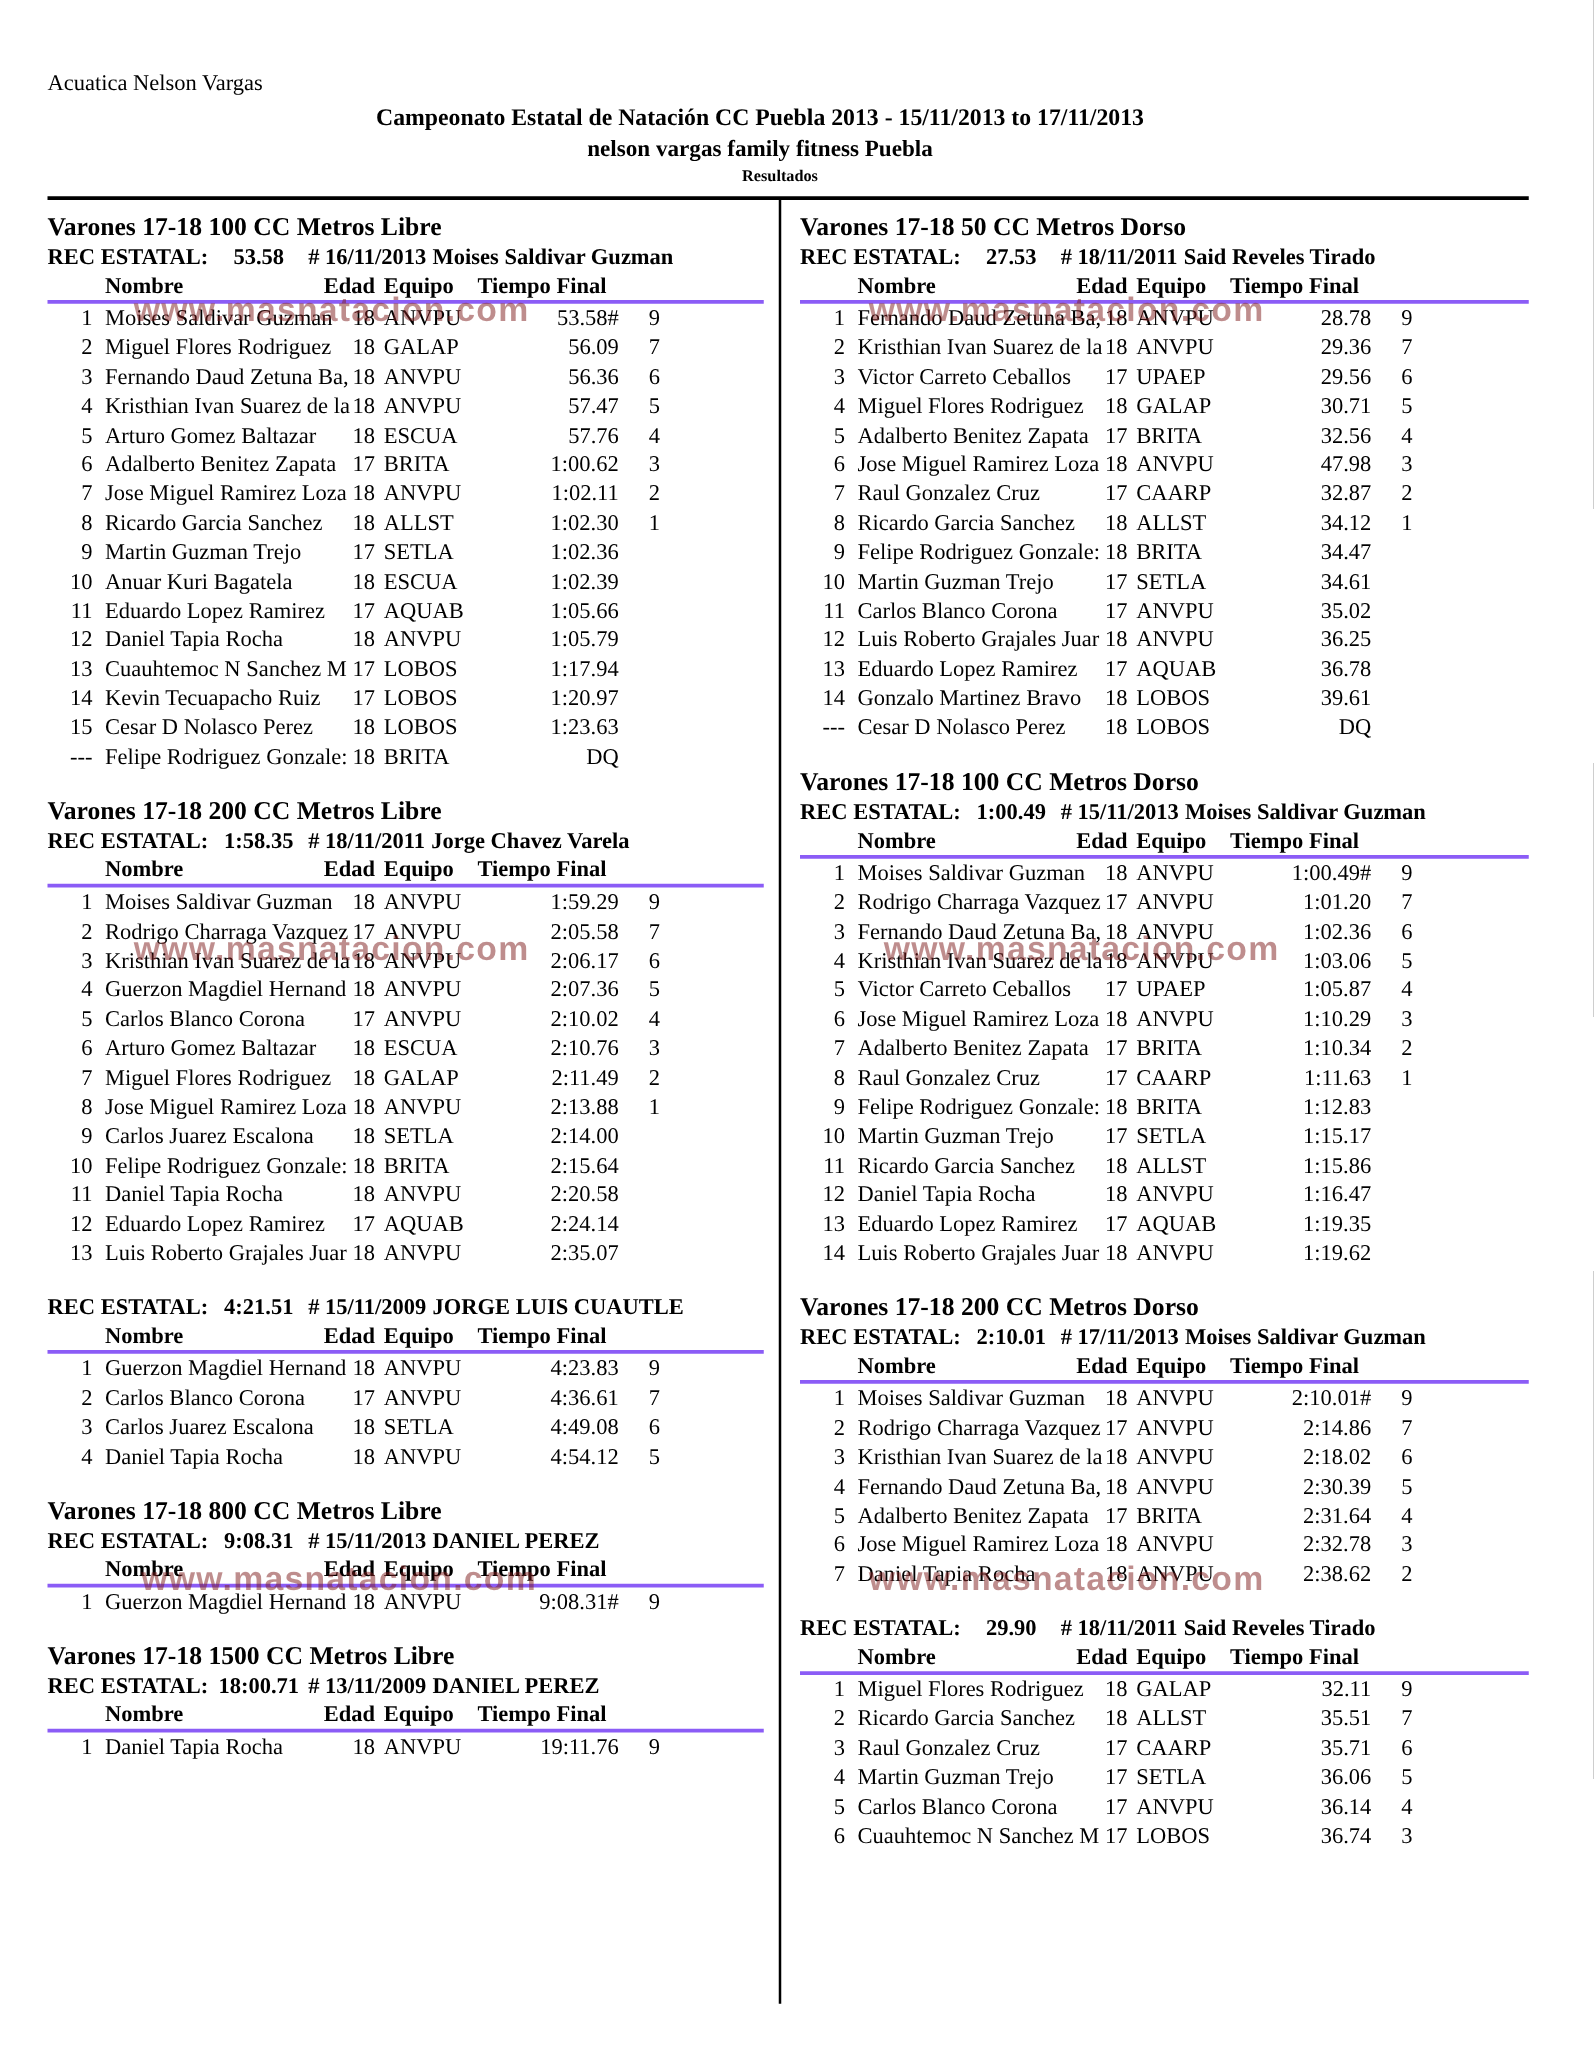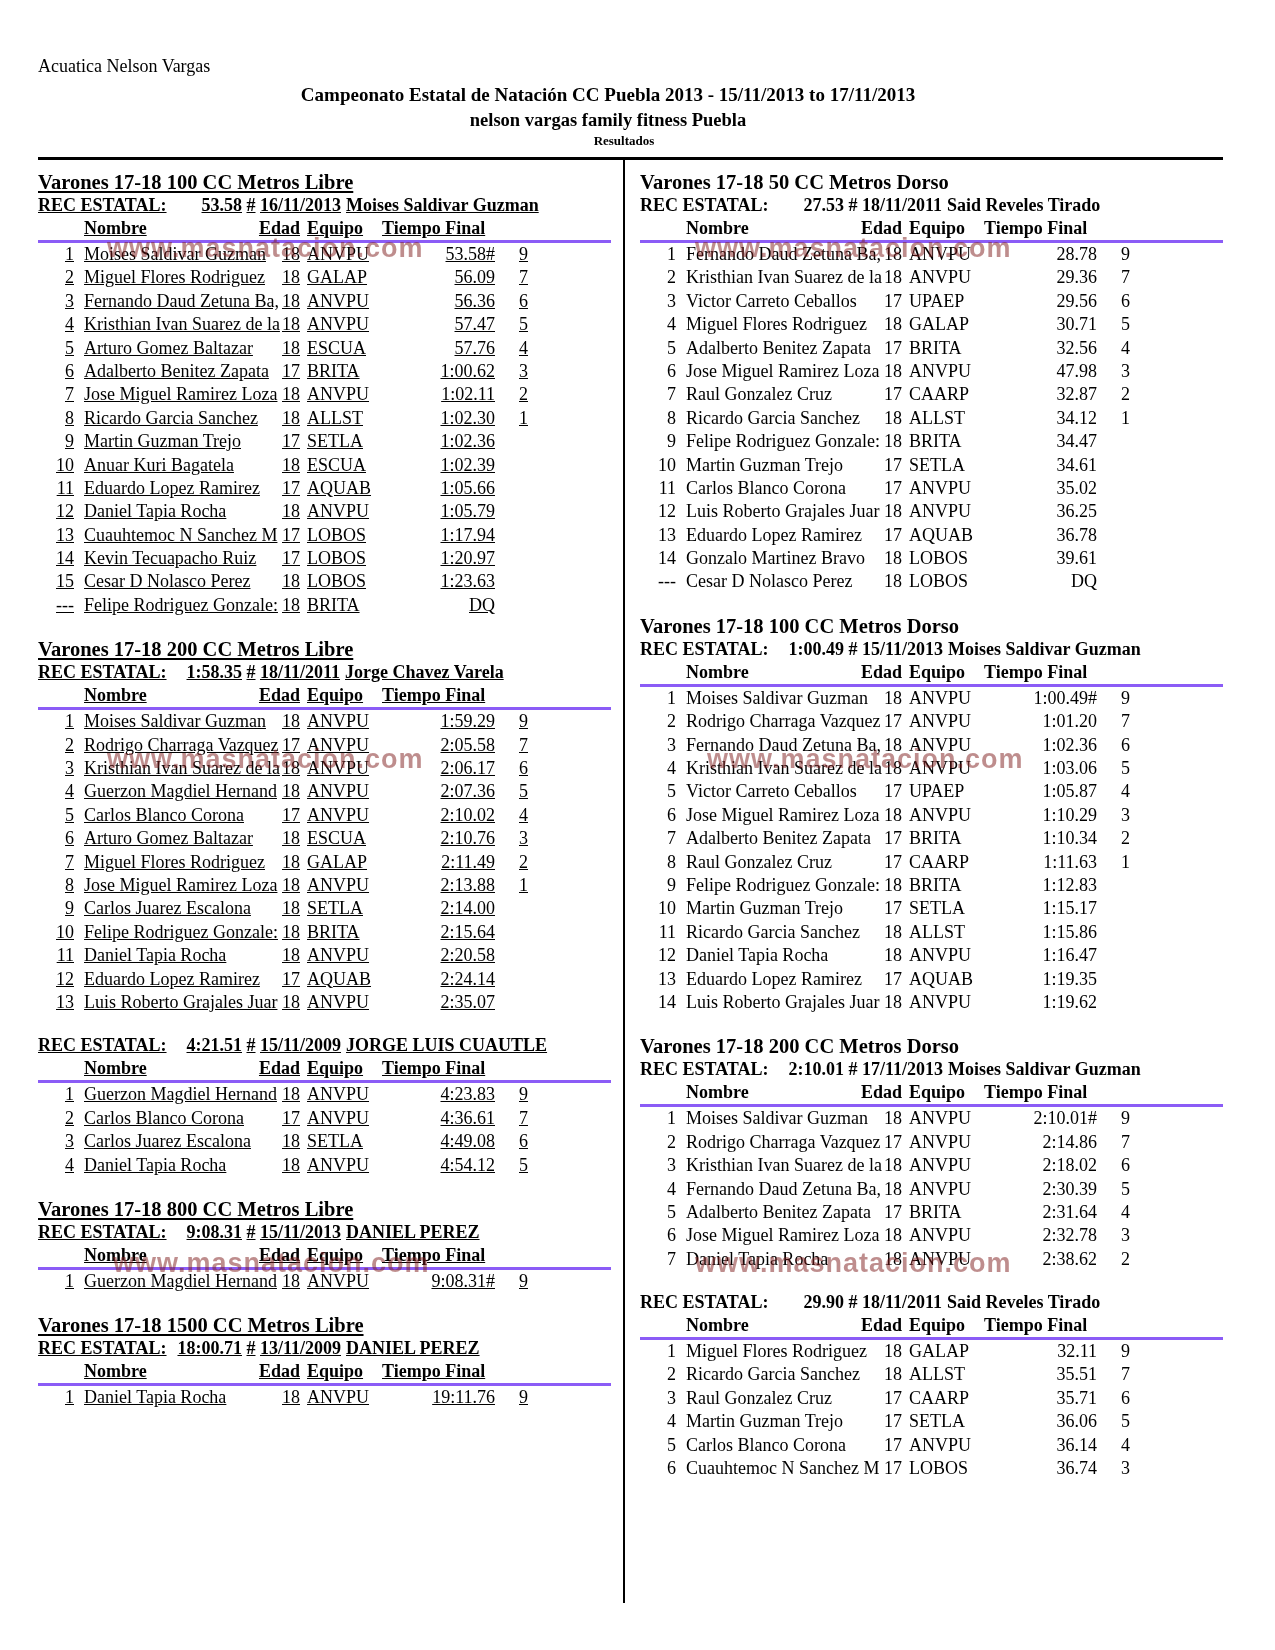--- a/index.html
+++ b/index.html
@@ -11,29 +11,29 @@
   }
   .hd-left  { position:absolute; left:38px;  top:56px; font-size:18px; white-space:pre; }
   .hd-right { position:absolute; left:553px; top:56px; font-size:18px; white-space:pre; }
   .hd-title { position:absolute; left:0; top:84px;  width:1216px; text-align:center; font-weight:bold; font-size:19px; }
   .hd-host  { position:absolute; left:0; top:110px; width:1216px; text-align:center; font-weight:bold; font-size:18.5px; }
   .hd-res   { position:absolute; left:0; top:133px; width:1216px; text-align:center; font-weight:bold; font-size:13px;padding-left:16px; }
   .top-rule { position:absolute; left:38px; top:157px; width:1185px; height:3px; background:#000; }
   .vdiv     { position:absolute; left:623px; top:160px; width:2px; height:1443px; background:#000; }
 
   .col { position:absolute; top:166px; }
-  #col-left  { left:38px;  width:573px;text-decoration:underline; }
+  #col-left  { left:38px;  width:573px; }
   #col-right { left:640px; width:583px; }
 
   .section { margin-top:20px; }
   .col > .section:first-child { margin-top:4px; }
   .sec-title { font-size:20.5px; font-weight:bold; line-height:24px; white-space:nowrap; }
   .rec-line  { display:flex; font-weight:bold; font-size:18px; line-height:23px; white-space:nowrap; }
   .rec-label  { width:134px; }
-  .rec-time   { width:70px; text-align:right; }
+  .rec-time   { width:70px; text-align:center; }
   .rec-hash   { width:18px; text-align:center; }
   .rec-date   { margin-right:5px; }
 
   .thead { display:flex; font-weight:bold; font-size:18px; line-height:22px;
            border-bottom:3px solid #8b5cf6; padding-bottom:1px; }
   .th-rank { width:46px; }
   .th-name { width:170px; }
   .th-age  { width:46px; text-align:right; }
   .th-gap  { width:7px; }
   .th-team { width:75px; }

